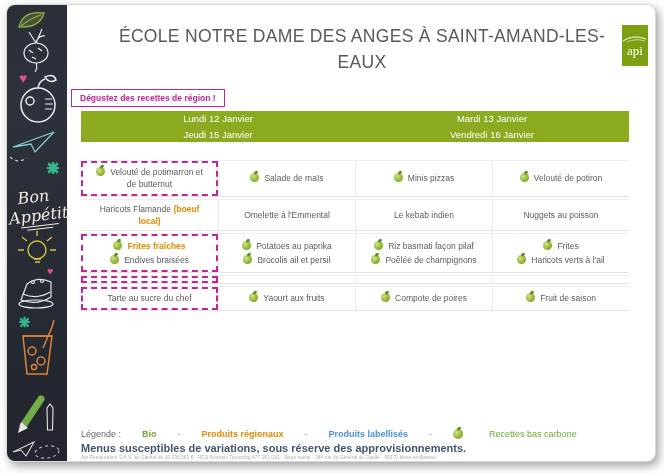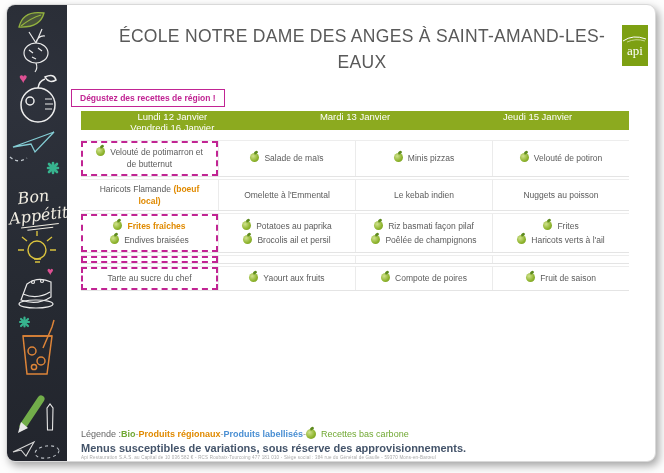--- a/index.html
+++ b/index.html
@@ -17,22 +17,22 @@
   .logo .logo-text{color:#fff;font-family:"Liberation Serif",serif;font-size:13px;
     line-height:1;padding-bottom:9px;}
   
   .title{position:absolute;left:103px;top:18px;width:504px;text-align:center;
     font-size:17.5px;line-height:1.5;color:#595959;letter-spacing:.3px;}
   
   .badge{position:absolute;left:64px;top:84px;border:1px solid #c12493;color:#c12493;
     font-size:8.5px;font-weight:bold;padding:3px 8px;background:#fff;white-space:nowrap;}
   
   .menu-table{position:absolute;left:74px;top:106px;width:548px;}
-  .thead{display:grid;grid-template-columns:repeat(3,1fr);background:#8caa1f;height:19px;
-    align-items:center;text-align:center;color:#fff;font-size:9.5px;margin-bottom:10px;}
+  .thead{display:grid;grid-template-columns:repeat(2,1fr);background:#8caa1f;height:31px;
+    align-items:center;text-align:center;color:#fff;font-size:9.5px;margin-bottom:18px;}
   .trow{display:grid;grid-template-columns:repeat(4,1fr);margin-bottom:2px;
     border-top:1px solid #ededed;border-bottom:1px solid #e4e4e4;background:#fff;}
   .cell{box-sizing:border-box;text-align:center;padding:3px 8px;font-size:8.5px;color:#5b5b5b;
     display:flex;flex-direction:column;justify-content:center;gap:2px;border-left:1px solid #ebebeb;}
   .cell:first-child{border-left:none;}
   .cell.regional{border:2px dashed #c12493;}
   .row-starter .cell{min-height:33px;}
   .row-main .cell{min-height:19px;}
   .row-sides .cell{min-height:38px;}
   .row-spacer .cell{min-height:7px;padding:0;}
@@ -40,21 +40,21 @@
   .item{line-height:1.45;}
   .orange{color:#e08a00;font-weight:bold;}
   .apple{display:inline-block;width:9px;height:9px;border-radius:50%;
     background:radial-gradient(circle at 35% 35%,#cfe18c,#8db32c 60%,#6f9420);
     position:relative;vertical-align:-1px;margin-right:5px;}
   .apple::before{content:"";position:absolute;top:-2px;left:4px;width:4px;height:3px;
     background:#5d8a1e;border-radius:60% 60% 60% 0;transform:rotate(-25deg);}
   .apple.lg{width:10px;height:10px;}
   
   .legend{position:absolute;left:74px;top:424px;font-size:9px;color:#666;
-    display:flex;align-items:center;gap:0;white-space:nowrap;}
+    display:flex;align-items:center;gap:21px;white-space:nowrap;}
   .legend .bio{color:#70a832;font-weight:bold;}
   .legend .reg{color:#e08a00;font-weight:bold;}
   .legend .lab{color:#4a8fd3;font-weight:bold;}
   .legend .low{color:#70a832;}
   .legend .sep{color:#999;}
   .disclaimer{position:absolute;left:74px;top:437px;font-size:11px;font-weight:bold;color:#44546a;}
   .fineprint{position:absolute;left:74px;top:450px;font-size:4.5px;color:#a9a9a9;letter-spacing:.2px;}
 </style>
 </head>
 <body>

